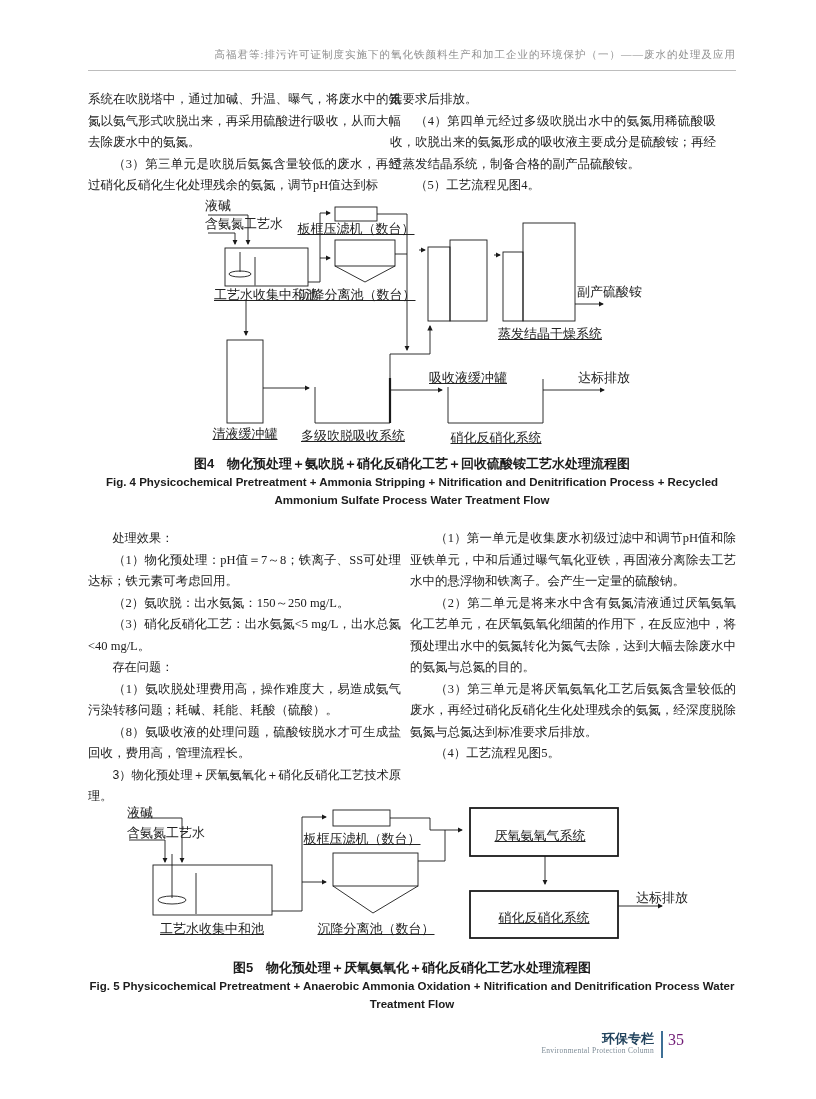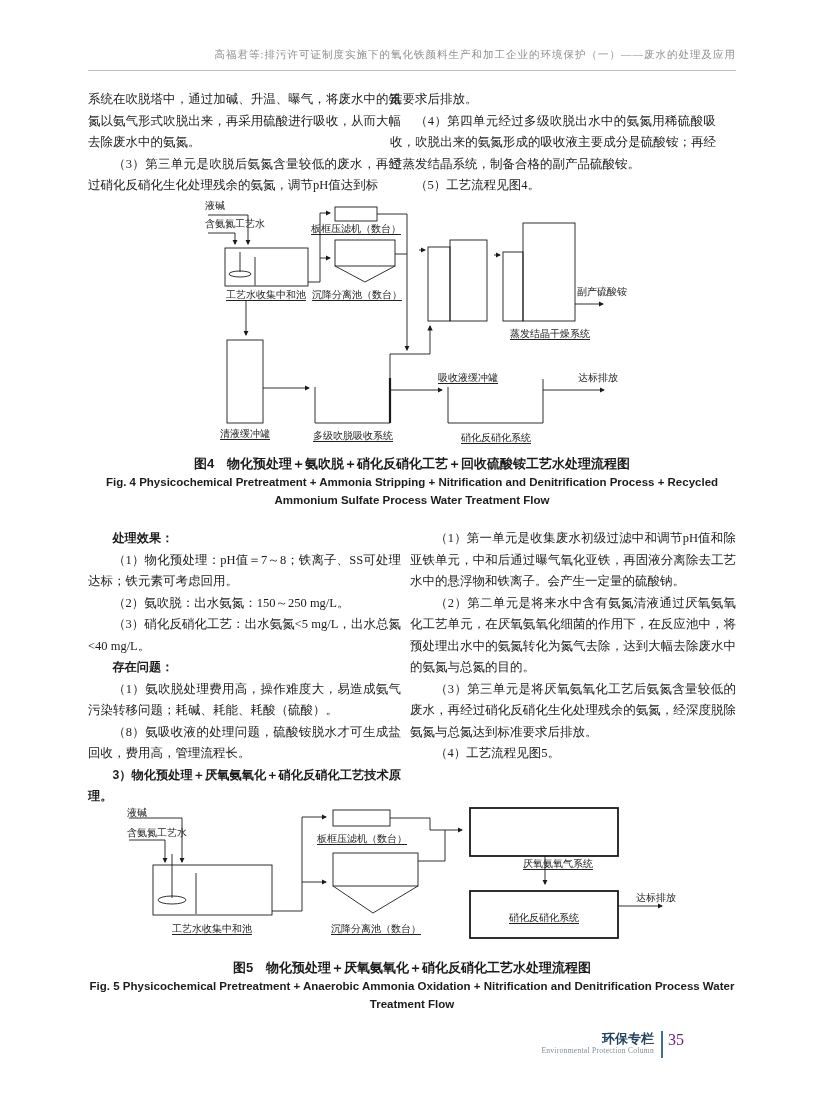--- a/index.html
+++ b/index.html
@@ -6,31 +6,31 @@
   .page{position:relative;width:816px;height:1099px;background:#ffffff;margin:0 auto;
         font-family:"Liberation Serif","DejaVu Serif",serif;color:#1c1c1c;overflow:hidden;padding-left:28px;}
   
   .runhead{position:absolute;top:48px;left:88px;width:648px;text-align:right;
            font-size:10.5px;color:#8e8e8e;letter-spacing:1px;white-space:nowrap;}
   .hrule{position:absolute;top:70px;left:88px;width:648px;height:1px;background:#bdbdbd;}
   
   .col{position:absolute;width:313px;font-size:12.5px;line-height:21.5px;text-align:justify;}
   .col p{margin:0;text-indent:2em;}
   .col p.noindent{text-indent:0;}
-  .col p.b{font-weight:bold;font-family:"Liberation Sans","DejaVu Sans",sans-serif;font-size:12.2px;}
+  .col p.b{font-weight:normal;font-family:"Liberation Sans","DejaVu Sans",sans-serif;font-size:12.2px;}
   .top-left{left:88px;top:89px;}
   .top-right{left:390px;top:89px;width:326px;}
   .mid-left{left:88px;top:528px;}
   .mid-right{left:410px;top:528px;width:326px;}
   
   .fig{position:absolute;left:118px;}
   #fig4{top:198px;width:620px;height:254px;}
   #fig5{top:806px;width:620px;height:152px;}
   .fig svg{position:absolute;left:0;top:0;}
-  .flabel{position:absolute;font-size:10px;line-height:9px;color:#222;white-space:nowrap;
+  .flabel{position:absolute;font-size:13px;line-height:9px;color:#222;white-space:nowrap;
           font-family:"Liberation Serif","DejaVu Serif",serif;}
   .flabel.c{transform:translateX(-50%);}
   .flabel.u{border-bottom:0.8px solid #222;padding-bottom:1px;}
   
   .caption{position:absolute;left:88px;width:648px;text-align:center;}
   #cap4{top:455px;} #cap5{top:959px;}
   .cap-cn{font-size:13px;font-weight:bold;line-height:18px;
           font-family:"Liberation Sans","DejaVu Sans",sans-serif;}
   .cap-en{font-size:11.5px;font-weight:bold;line-height:18px;white-space:nowrap;
           font-family:Liberation Sans, sans-serif;}
@@ -170,21 +170,21 @@
         <path d="M427,50 V78" marker-end="url(#a5)"></path>
         <rect x="352" y="85" width="148" height="47" stroke-width="1.8"></rect>
         <path d="M500,100 H544" marker-end="url(#a5)"></path>
       </g>
     </svg>
     <span class="flabel" style="left:9px;top:2px;">液碱</span>
     <span class="flabel" style="left:9px;top:22px;">含氨氮工艺水</span>
     <span class="flabel c u" style="left:94px;top:118px;">工艺水收集中和池</span>
     <span class="flabel c u" style="left:244px;top:28px;">板框压滤机（数台）</span>
     <span class="flabel c u" style="left:258px;top:118px;">沉降分离池（数台）</span>
-    <span class="flabel c u" style="left:440px;top:25px;margin-top:28px;">厌氧氨氧气系统</span>
+    <span class="flabel c u" style="left:422px;top:25px;">厌氧氨氧气系统</span>
     <span class="flabel c u" style="left:426px;top:107px;">硝化反硝化系统</span>
     <span class="flabel" style="left:518px;top:87px;">达标排放</span>
   </div>
 
   <div class="caption" id="cap5">
     <div class="cap-cn">图5　物化预处理＋厌氧氨氧化＋硝化反硝化工艺水处理流程图</div>
     <div class="cap-en">Fig. 5   Physicochemical Pretreatment + Anaerobic Ammonia Oxidation + Nitrification and Denitrification Process Water</div>
     <div class="cap-en">Treatment Flow</div>
   </div>
 

